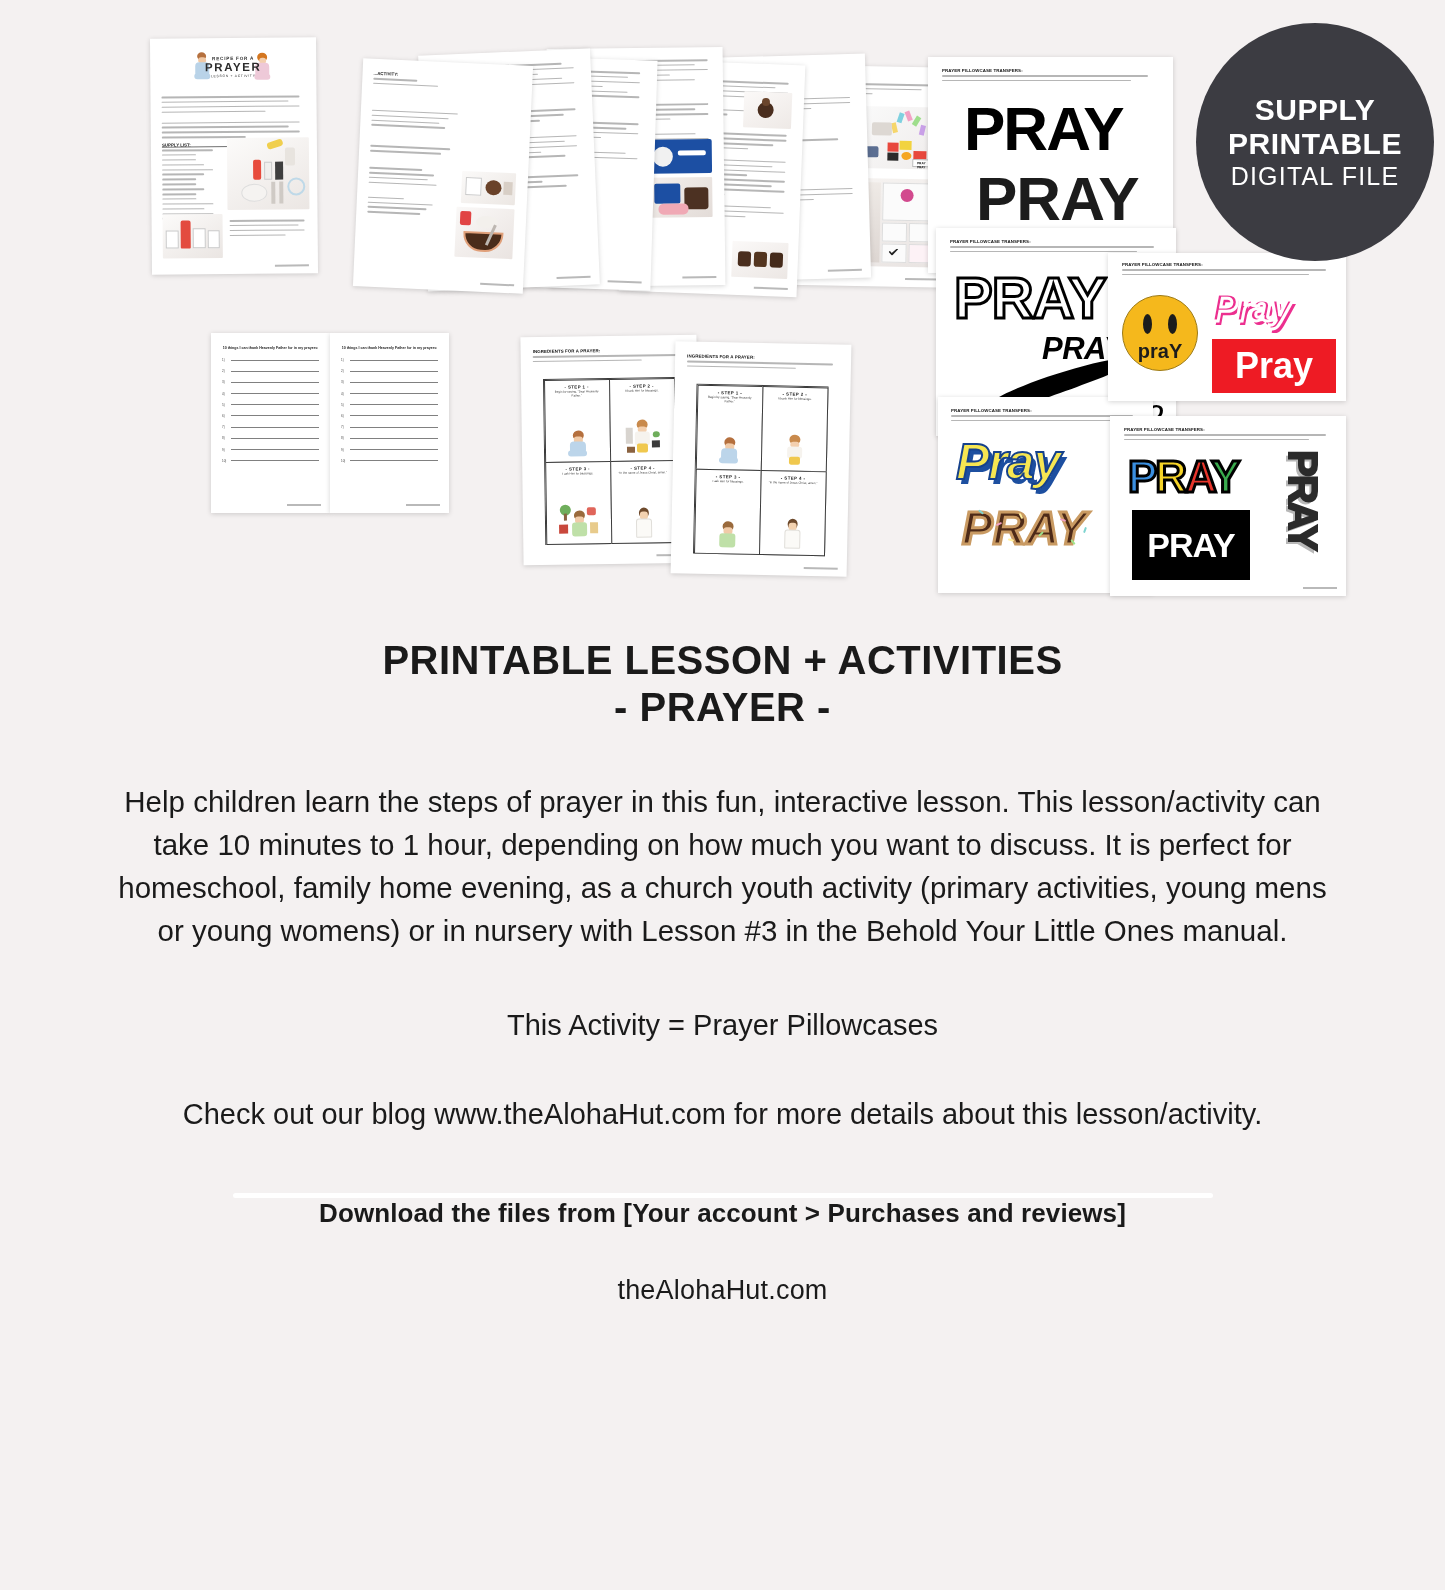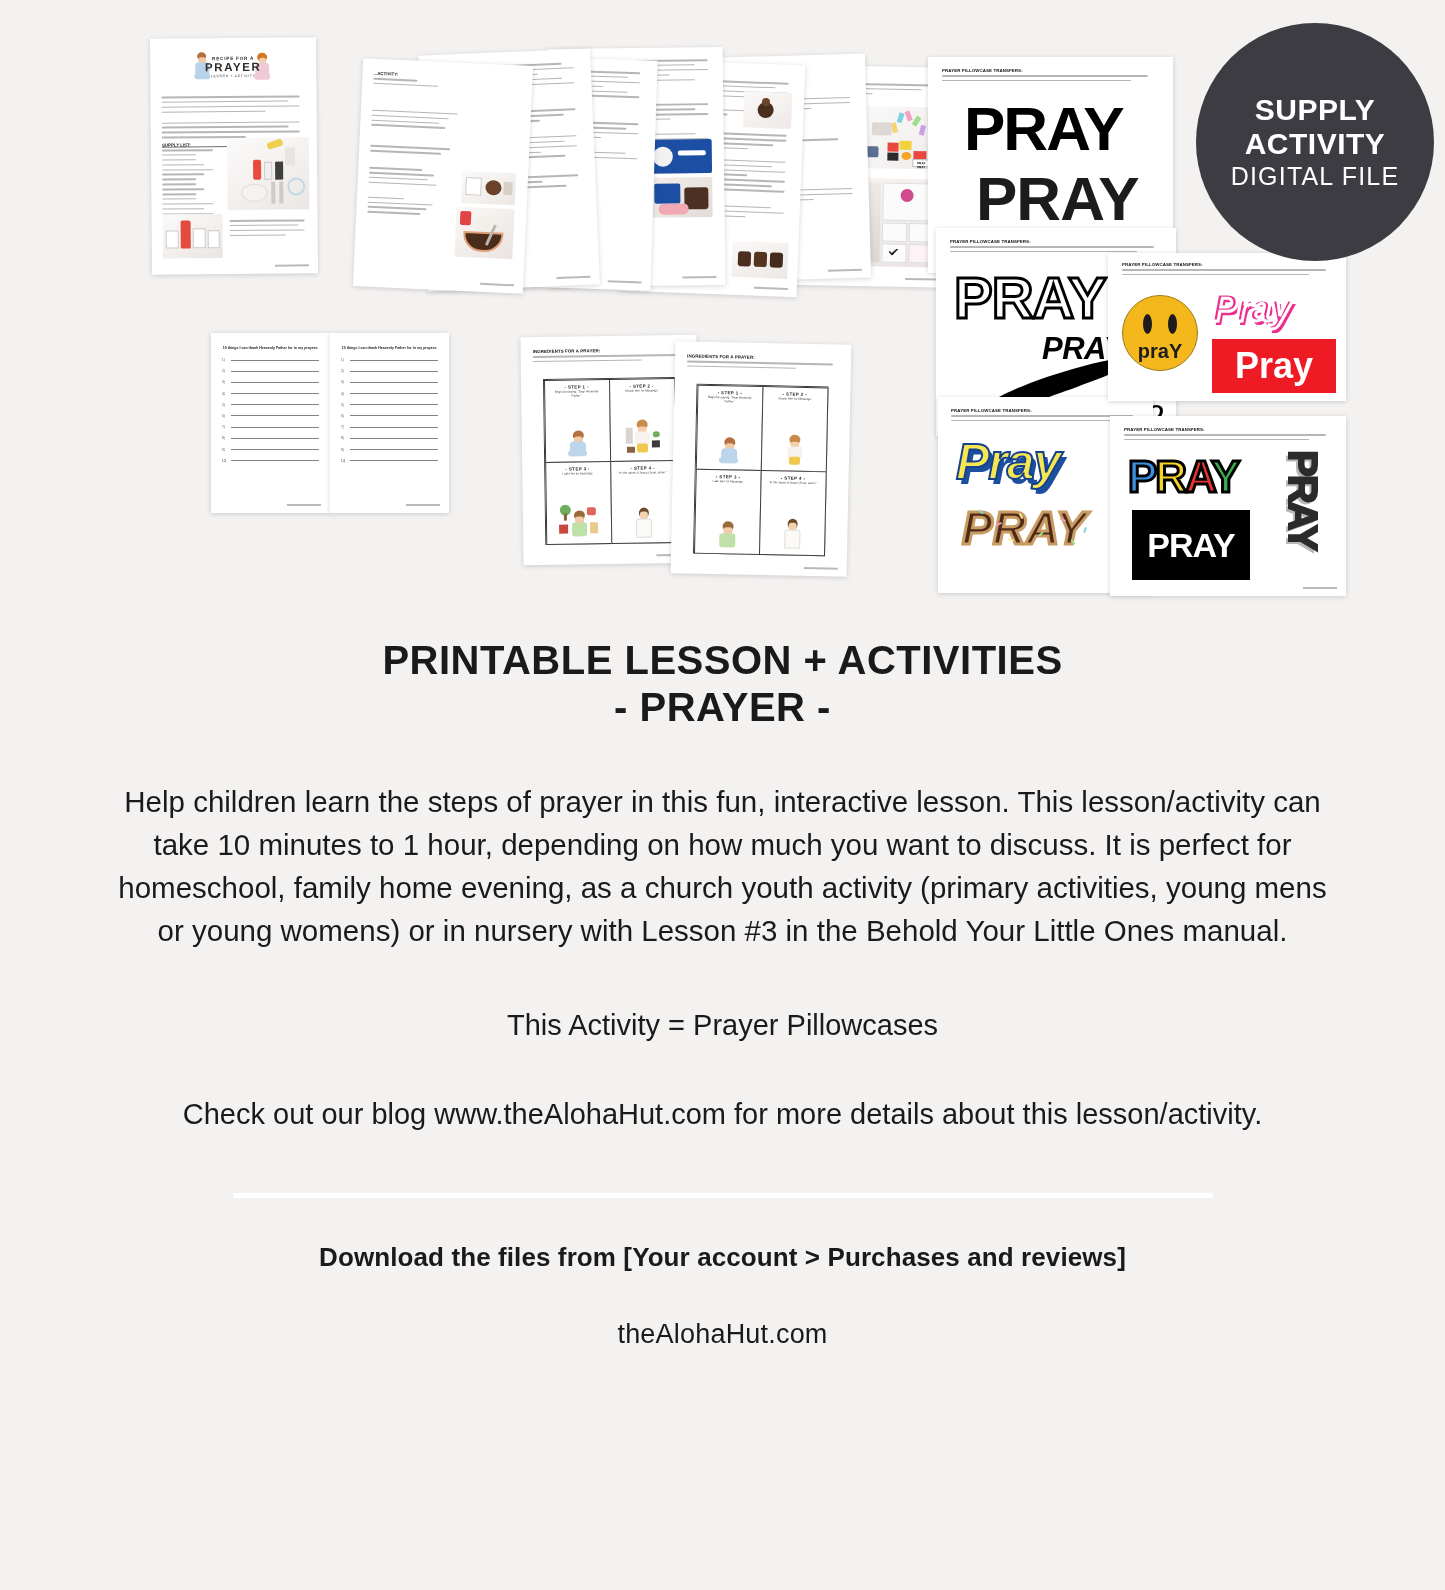--- a/index.html
+++ b/index.html
@@ -213,21 +213,20 @@
     width: 980px;
     height: 5px;
     background: #ffffff;
     margin: 62px auto 0;
     border-radius: 3px;
   }
 
   .footer-bold {
     font-weight: 700;
     font-size: 26px;
-    margin-top: 44px;
     letter-spacing: .1px;
   }
   .footer-site {
     font-size: 27px;
     margin-top: 46px;
     letter-spacing: .2px;
   }
 </style>
 </head>
 <body>
@@ -872,21 +871,21 @@
     <div style="position:absolute; left:22px; top:94px; width:118px; height:70px; background:#000; display:flex; align-items:center; justify-content:center;
                 color:#fff; font-size:34px; font-weight:700; letter-spacing:-1px; font-family:'Liberation Sans',sans-serif;">PRAY</div>
     <div style="position:absolute; left:170px; top:34px; font-size:40px; font-weight:800; letter-spacing:-2px;
                 color:#2b2b2b; -webkit-text-stroke:2px #2b2b2b; text-shadow:3px 3px 0 #b8b8b8;
                 writing-mode:vertical-rl; font-family:'Liberation Sans',sans-serif;">PRAY</div>
     <div class="sheetfoot"></div>
   </div>
 
   <div class="badge">
     <div class="b1">SUPPLY</div>
-    <div class="b2">ACTIVITY</div>
+    <div class="b2">PRINTABLE</div>
     <div class="b3">DIGITAL FILE</div>
   </div>
 
 </div>
 
 <div class="content">
 
   <div class="h1">
     <div>PRINTABLE LESSON + ACTIVITIES</div>
     <div>- PRAYER -</div>

